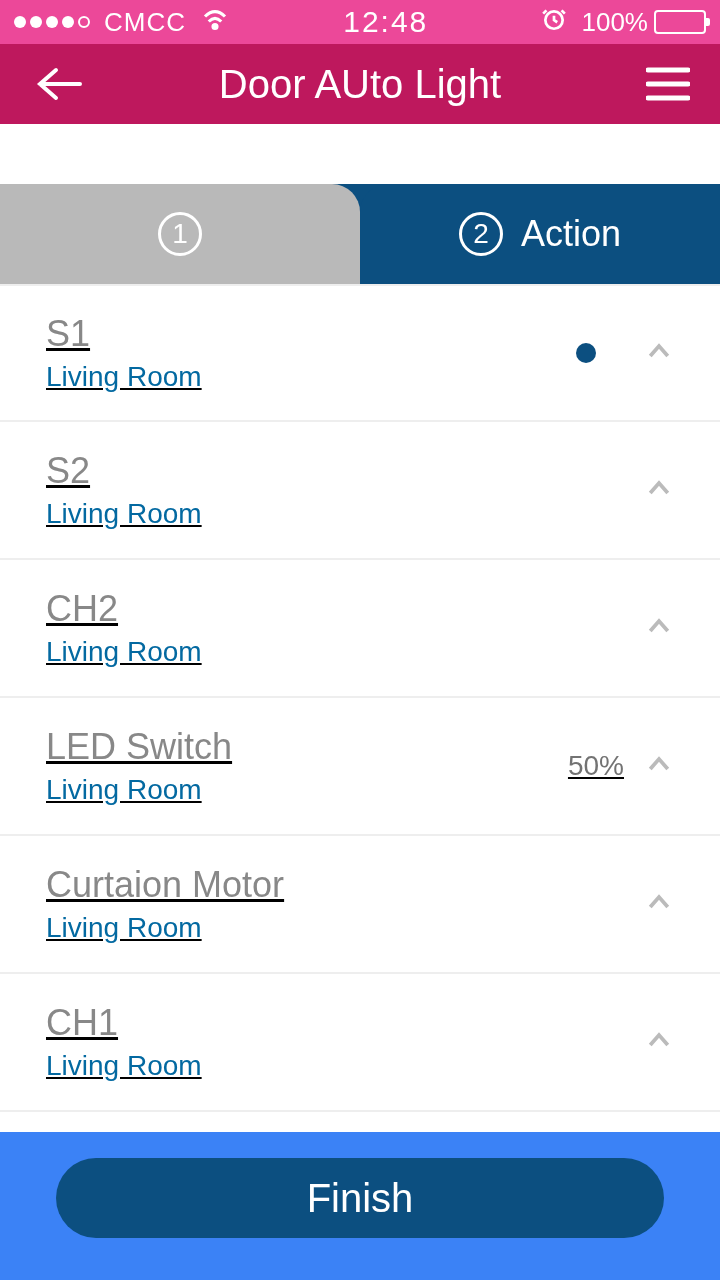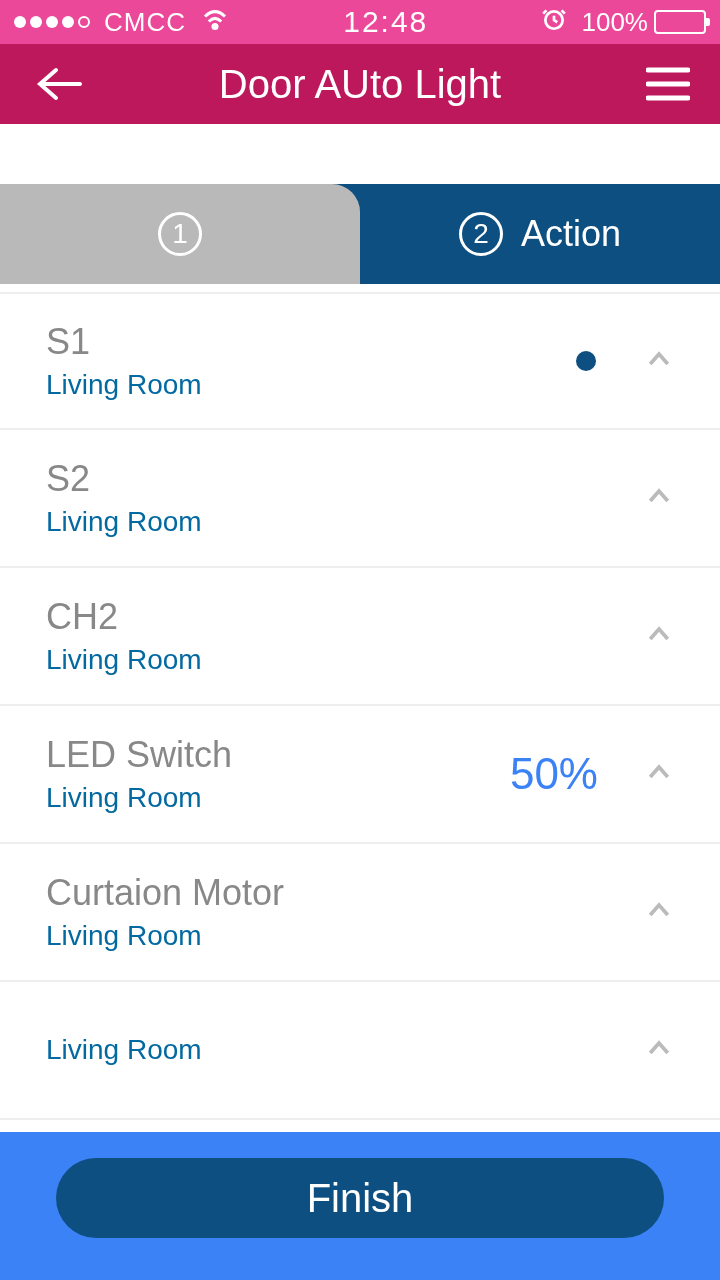--- a/index.html
+++ b/index.html
@@ -52,25 +52,25 @@
   }
 
   
   .list { flex: 1; background: #fff; }
   .row {
     height: 138px; border-bottom: 2px solid #eee;
     display: flex; align-items: center; padding: 0 46px;
     position: relative;
   }
   .row:first-child { border-top: 2px solid #eee; margin-top: 0; }
-  .list { padding-top: 8px; }
+  .list { padding-top: 0px; text-decoration: underline; }
   .row-text { flex: 1; display: flex; flex-direction: column; justify-content: center; gap: 6px; }
   .row-title { font-size: 36px; color: #888; }
   .row-sub { font-size: 28px; color: #0369a1; }
-  .row-value { font-size: 44px; color: #3b82f6; font-weight: 500; margin-right: 46px; }
+  .row-value { font-size: 28px; color: #737373; font-weight: 500; margin-right: 20px; }
   .row-dot { width: 20px; height: 20px; border-radius: 50%; background: #0c4f80; margin-right: 48px; }
   .chevron { color: #bbb; }
 
   
   .footer { padding: 26px 56px 42px; background: #3b82f6; }
   .finish {
     width: 100%; height: 80px; background: #0c4f80; color: #fff;
     border-radius: 40px; font-size: 40px; display: flex;
     align-items: center; justify-content: center;
   }
@@ -193,20 +193,21 @@
       <div class="row-sub">Living Room</div>
     </div>
     <span class="chevron">
       <svg width="30" height="30" viewBox="0 0 24 24" fill="none" stroke="#bbb" stroke-width="3">
           <path d="M5 16l7-8 7 8"></path>
         </svg>
     </span>
   </div>
   <div class="row">
     <div class="row-text">
+      <div class="row-title">CH1</div>
       <div class="row-sub">Living Room</div>
     </div>
     <span class="chevron">
       <svg width="30" height="30" viewBox="0 0 24 24" fill="none" stroke="#bbb" stroke-width="3">
           <path d="M5 16l7-8 7 8"></path>
         </svg>
     </span>
   </div>
 </div>
 

